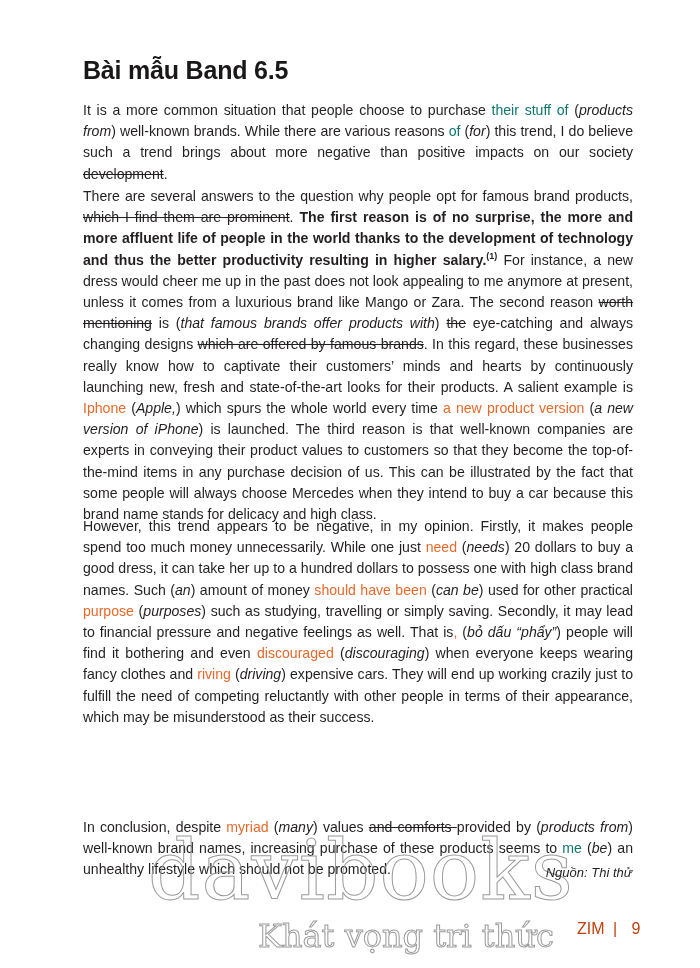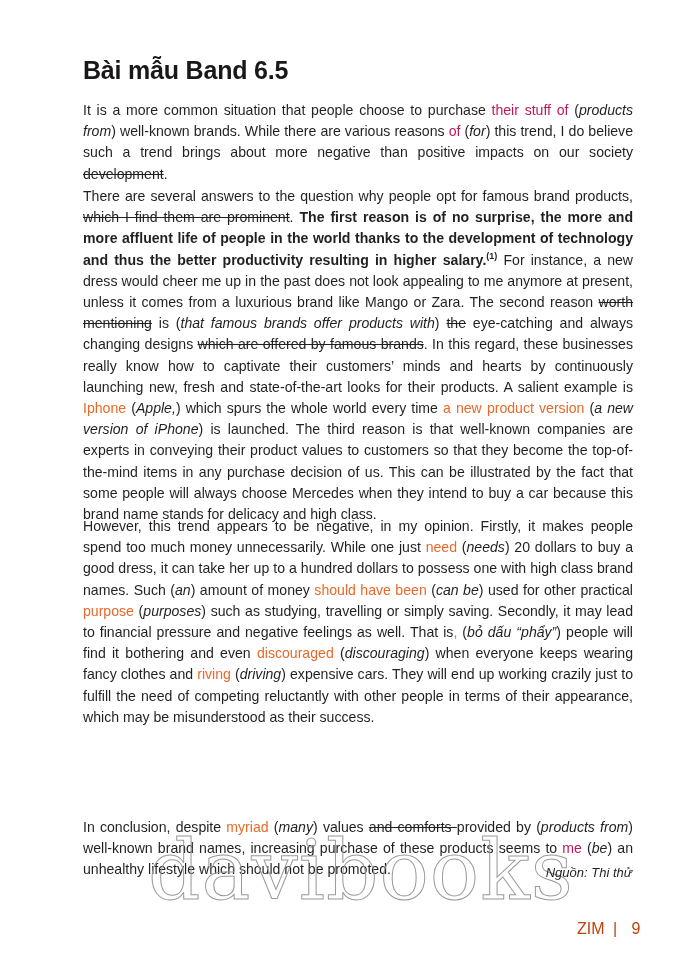--- a/index.html
+++ b/index.html
@@ -4,21 +4,21 @@
   <style>
     html, body { margin: 0; padding: 0; background: #ffffff; }
     body { width: 700px; height: 968px; position: relative; overflow: hidden; font-family: "Liberation Sans", sans-serif; color: #231f20; }
     .page { position: absolute; left: 0; top: 0; width: 700px; height: 768px; }
     .title { position: absolute; left: 83px; top: 56px; margin: 0; font-size: 25px; font-weight: bold; color: #1a1718; letter-spacing: -0.2px; }
     .para { position: absolute; left: 83px; width: 550px; margin: 0; font-size: 14.1px; line-height: 21.2px; text-align: justify; color: #231f20; }
     .p1 { top: 100px; }
     .p2 { top: 186px; }
     .p3 { top: 516px; }
     .p4 { top: 817px; }
-    .o { color: #be185d; margin-top: 16px; }
+    .o { color: #0f766e; margin-top: 16px; }
     .ob { color: #e8692a; font-weight: normal; }
     .b { font-weight: bold; }
     .i { font-style: italic; }
     .s { text-decoration: line-through; }
     sup { font-size: 9px; line-height: 0; font-weight: bold; }
     .source { position: absolute; right: 68px; top: 865px; font-size: 13px; font-style: italic; color: #231f20; }
     .footer { position: absolute; left: 577px; top: 920px; font-size: 16px; color: #c2410c; }
     .footer .sep { margin: 0 10px 0 4px; }
     .wm1 { position: absolute; left: 148px; top: 830px; font-family: "DejaVu Serif", serif; font-size: 82px; color: transparent; -webkit-text-stroke: 1px #9a9a9a; letter-spacing: 1px; line-height: 1; }
     .wm2 { position: absolute; left: 258px; top: 920px; font-family: "DejaVu Serif", serif; font-size: 32px; color: transparent; -webkit-text-stroke: 1px #9a9a9a; line-height: 1; }
@@ -32,20 +32,21 @@
 
   <p class="para p1"><span>It is a more common situation that people choose to purchase </span><span class="o">their stuff of</span><span> (</span><span class="i">products from</span><span>) well-known brands. While there are various reasons </span><span class="o">of</span><span> (</span><span class="i">for</span><span>) this trend, I do believe such a trend brings about more negative than positive impacts on our society </span><span class="s">development</span><span>.</span></p>
 
   <p class="para p2"><span>There are several answers to the question why people opt for famous brand products, </span><span class="s">which I find them are prominent</span><span>. </span><span class="b">The first reason is of no surprise, the more and more affluent life of people in the world thanks to the development of technology and thus the better productivity resulting in higher salary.</span><sup>(1)</sup><span> For instance, a new dress would cheer me up in the past does not look appealing to me anymore at present, unless it comes from a luxurious brand like Mango or Zara. The second reason </span><span class="s">worth mentioning</span><span> is (</span><span class="i">that famous brands offer products with</span><span>) </span><span class="s">the</span><span> eye-catching and always changing designs </span><span class="s">which are offered by famous brands</span><span>. In this regard, these businesses really know how to captivate their customers’ minds and hearts by continuously launching new, fresh and state-of-the-art looks for their products. A salient example is </span><span class="ob">Iphone</span><span> (</span><span class="i">Apple,</span><span>) which spurs the whole world every time </span><span class="ob">a new product version</span><span> (</span><span class="i">a new version of iPhone</span><span>) is launched. The third reason is that well-known companies are experts in conveying their product values to customers so that they become the top-of-the-mind items in any purchase decision of us. This can be illustrated by the fact that some people will always choose Mercedes when they intend to buy a car because this brand name stands for delicacy and high class.</span></p>
 
   <p class="para p3"><span>However, this trend appears to be negative, in my opinion. Firstly, it makes people spend too much money unnecessarily. While one just </span><span class="ob">need</span><span> (</span><span class="i">needs</span><span>) 20 dollars to buy a good dress, it can take her up to a hundred dollars to possess one with high class brand names. Such (</span><span class="i">an</span><span>) amount of money </span><span class="ob">should have been</span><span> (</span><span class="i">can be</span><span>) used for other practical </span><span class="ob">purpose</span><span> (</span><span class="i">purposes</span><span>) such as studying, travelling or simply saving. Secondly, it may lead to financial pressure and negative feelings as well. That is</span><span class="ob">,</span><span> (</span><span class="i">bỏ dấu “phẩy”</span><span>) people will find it bothering and even </span><span class="ob">discouraged</span><span> (</span><span class="i">discouraging</span><span>) when everyone keeps wearing fancy clothes and </span><span class="ob">riving</span><span> (</span><span class="i">driving</span><span>) expensive cars. They will end up working crazily just to fulfill the need of competing reluctantly with other people in terms of their appearance, which may be misunderstood as their success.</span></p>
 
   <p class="para p4"><span>In conclusion, despite </span><span class="ob">myriad</span><span> (</span><span class="i">many</span><span>) values </span><span class="s">and comforts </span><span>provided by (</span><span class="i">products from</span><span>) well-known brand names, increasing purchase of these products seems to </span><span class="o">me</span><span> (</span><span class="i">be</span><span>) an unhealthy lifestyle which should not be promoted.</span></p>
 
   <div class="wm1">davibooks</div>
+  <div class="wm2">Khát vọng tri thức</div>
 
   <div class="source">Nguồn: Thi thử</div>
 
   <div class="footer">
     <span>ZIM</span>
     <span class="sep">|</span>
     <span>9</span>
   </div>
 
 </div>

